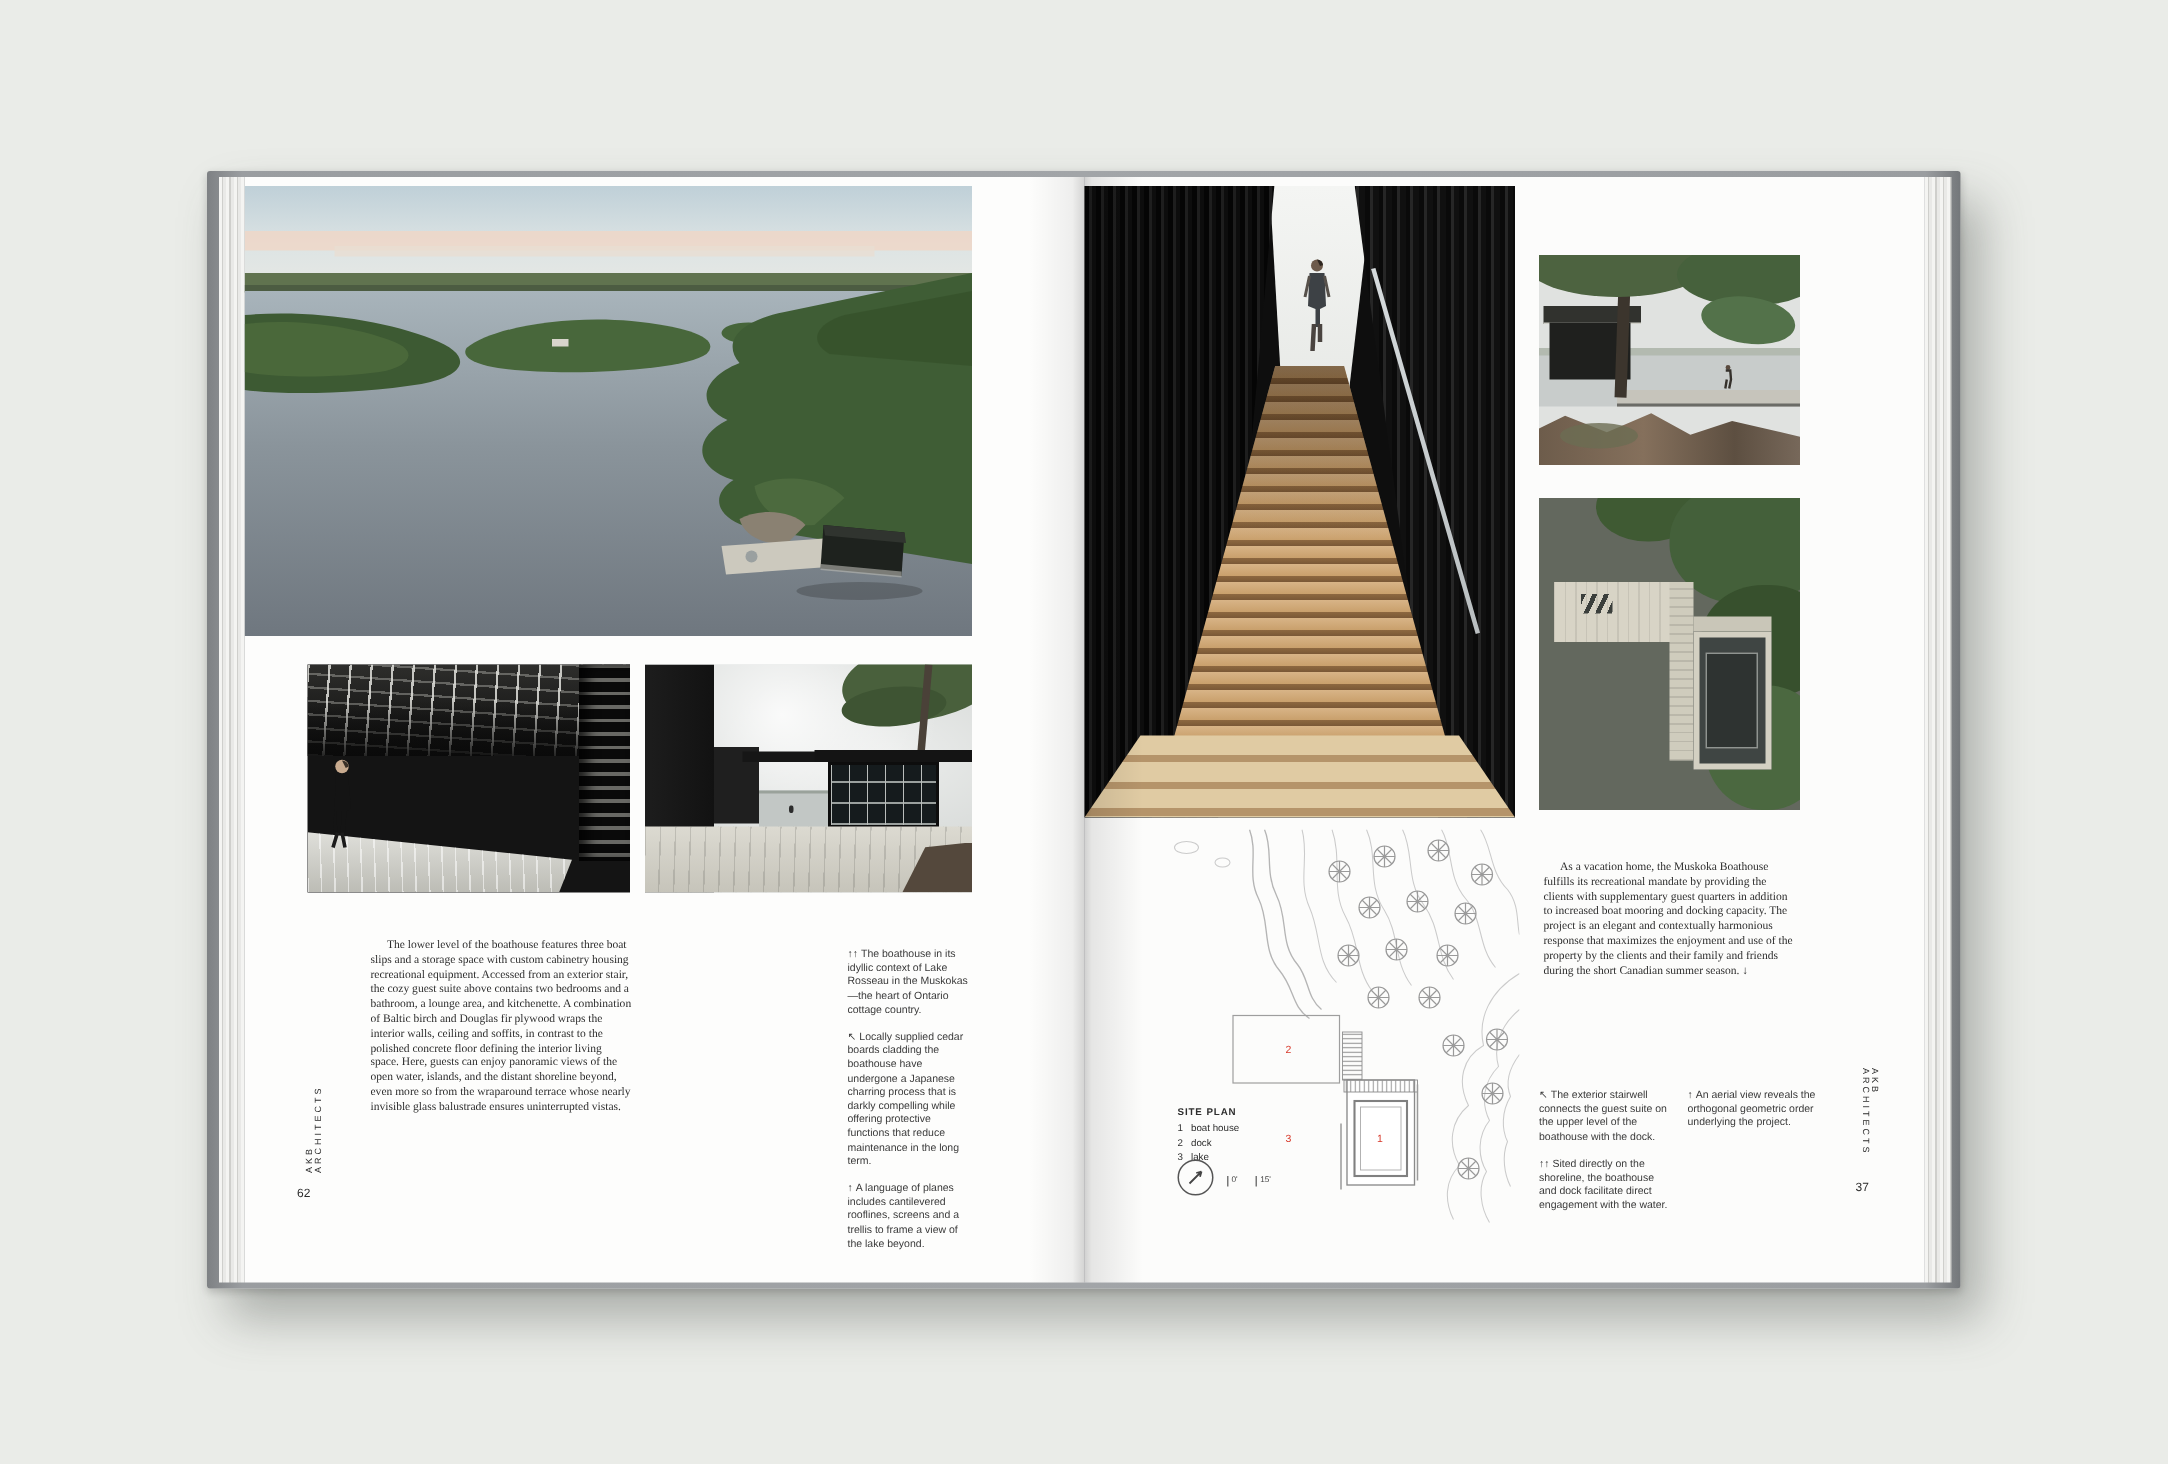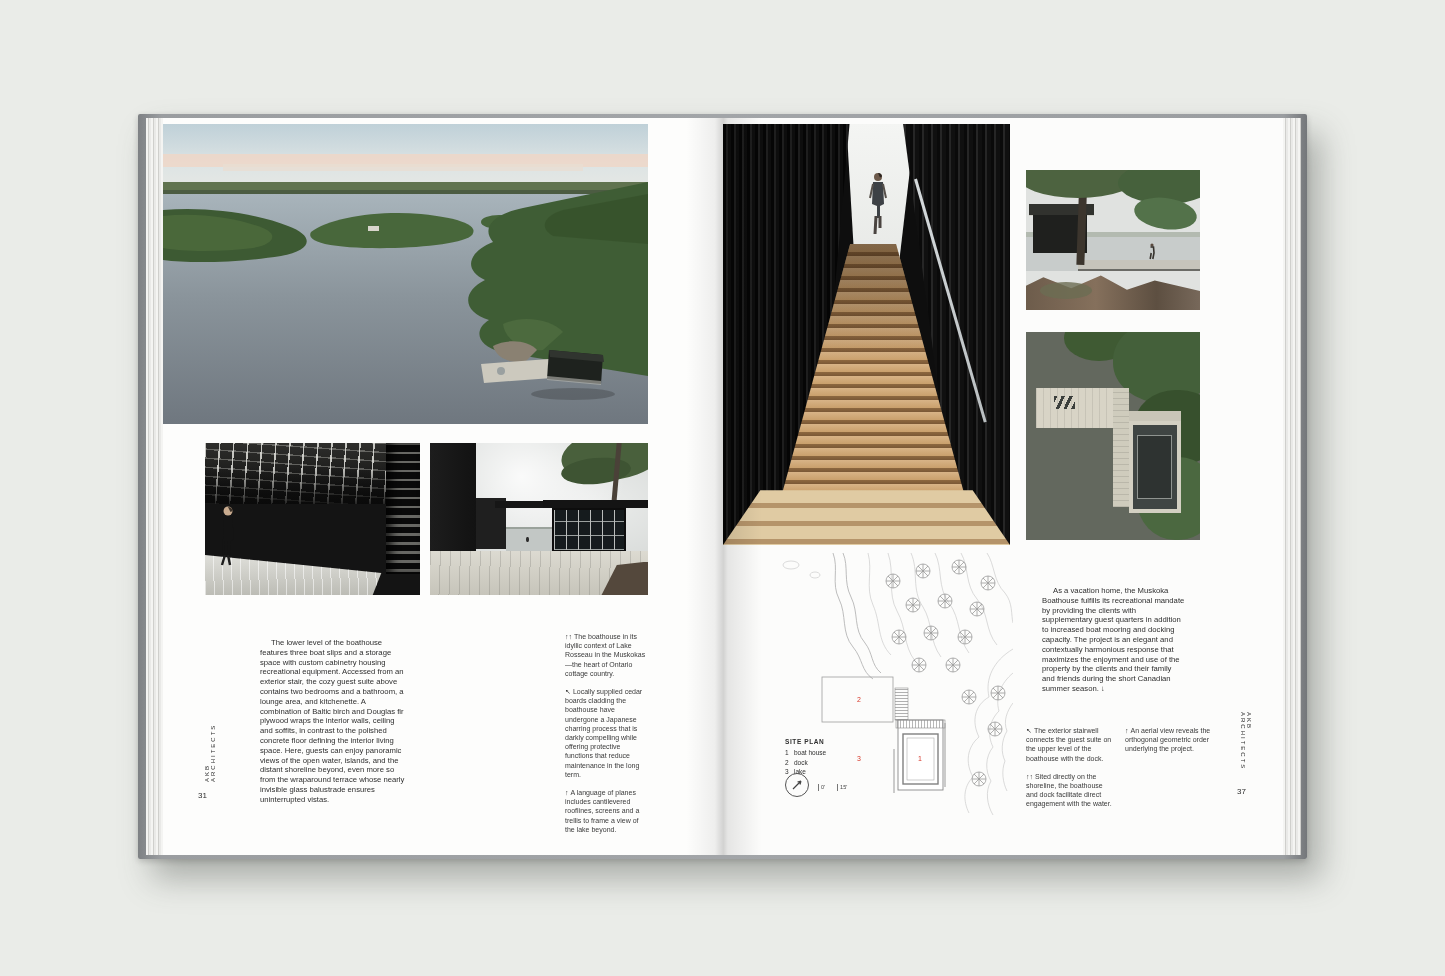--- a/index.html
+++ b/index.html
@@ -25,21 +25,21 @@
   .page{position:absolute;top:4px;width:560px;height:737px;background:#fdfdfc;}
   .page-left{left:25px;}
   .page-right{left:585px;background:#fcfcfb;}
   .gutter-shadow{
     position:absolute;left:548px;top:4px;width:76px;height:737px;pointer-events:none;z-index:60;
     background:linear-gradient(90deg,rgba(0,0,0,0) 0%,rgba(0,0,0,.06) 38%,rgba(0,0,0,.17) 49%,rgba(0,0,0,.09) 55%,rgba(0,0,0,0) 100%);
   }
   figure{margin:0;position:absolute;overflow:hidden;}
   
   .body-text{position:absolute;font-size:7.7px;line-height:9.8px;color:#2e2e2e;}
-  .body-text p{margin:16px;}
+  .body-text p{margin:3px;font-family:Liberation Serif, serif;}
   .body-text p.indent{text-indent:11px;}
   .cap{font-size:7px;line-height:9.2px;color:#3a3a3a;}
   .cap p{margin:0 0 9px 0;}
   .cap-arrow{margin-right:2px;}
   .margin-label{position:absolute;font-size:6px;letter-spacing:2px;color:#2b2b2b;writing-mode:vertical-rl;}
   .margin-label.up{transform:rotate(180deg);}
   .page-num{position:absolute;font-size:8px;color:#2b2b2b;}
   
   .hero-photo{left:0;top:6px;width:485px;height:300px;}
   .small1{left:42px;top:325px;width:215px;height:152px;background:#141414;}
@@ -230,21 +230,21 @@
         <p class="indent">The lower level of the boathouse features three boat slips and a storage space with custom cabinetry housing recreational equipment. Accessed from an exterior stair, the cozy guest suite above contains two bedrooms and a bathroom, a lounge area, and kitchenette. A combination of Baltic birch and Douglas fir plywood wraps the interior walls, ceiling and soffits, in contrast to the polished concrete floor defining the interior living space. Here, guests can enjoy panoramic views of the open water, islands, and the distant shoreline beyond, even more so from the wraparound terrace whose nearly invisible glass balustrade ensures uninterrupted vistas.</p>
       </div>
 
       <aside class="cap" style="position:absolute;left:402px;top:514px;width:83px;">
         <p><span class="cap-arrow">↑↑</span><span>The boathouse in its idyllic context of Lake Rosseau in the Muskokas—the heart of Ontario cottage country.</span></p>
         <p><span class="cap-arrow">↖</span><span>Locally supplied cedar boards cladding the boathouse have undergone a Japanese charring process that is darkly compelling while offering protective functions that reduce maintenance in the long term.</span></p>
         <p><span class="cap-arrow">↑</span><span>A language of planes includes cantilevered rooflines, screens and a trellis to frame a view of the lake beyond.</span></p>
       </aside>
 
       <div class="margin-label up" style="left:41px;top:594px;height:70px;">AKB ARCHITECTS</div>
-      <div class="page-num" style="left:35px;top:673px;">31</div>
+      <div class="page-num" style="left:35px;top:673px;">62</div>
     </div>
 
     <div class="page page-right">
 
       <figure class="stairs">
         <div class="st-sky"></div>
         <div class="st-wall-l"></div>
         <div class="st-wall-r"></div>
         <div class="st-steps"></div>
         <div class="st-landing"></div>

